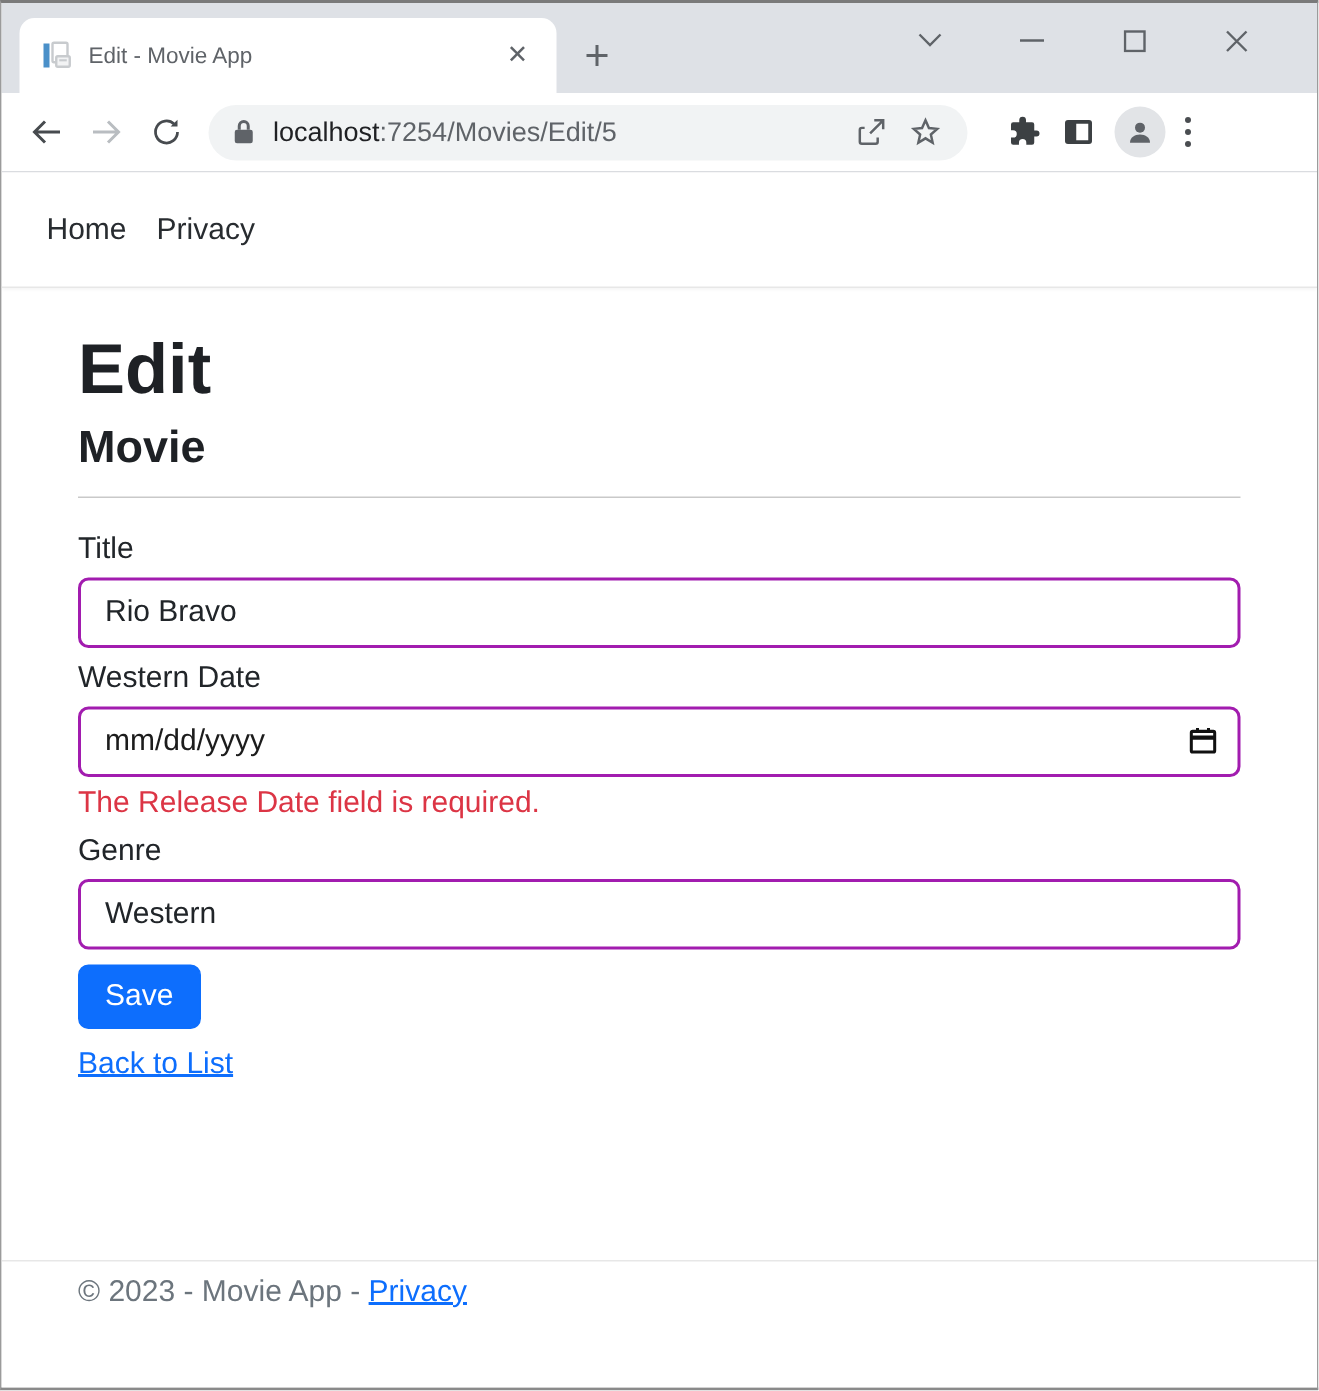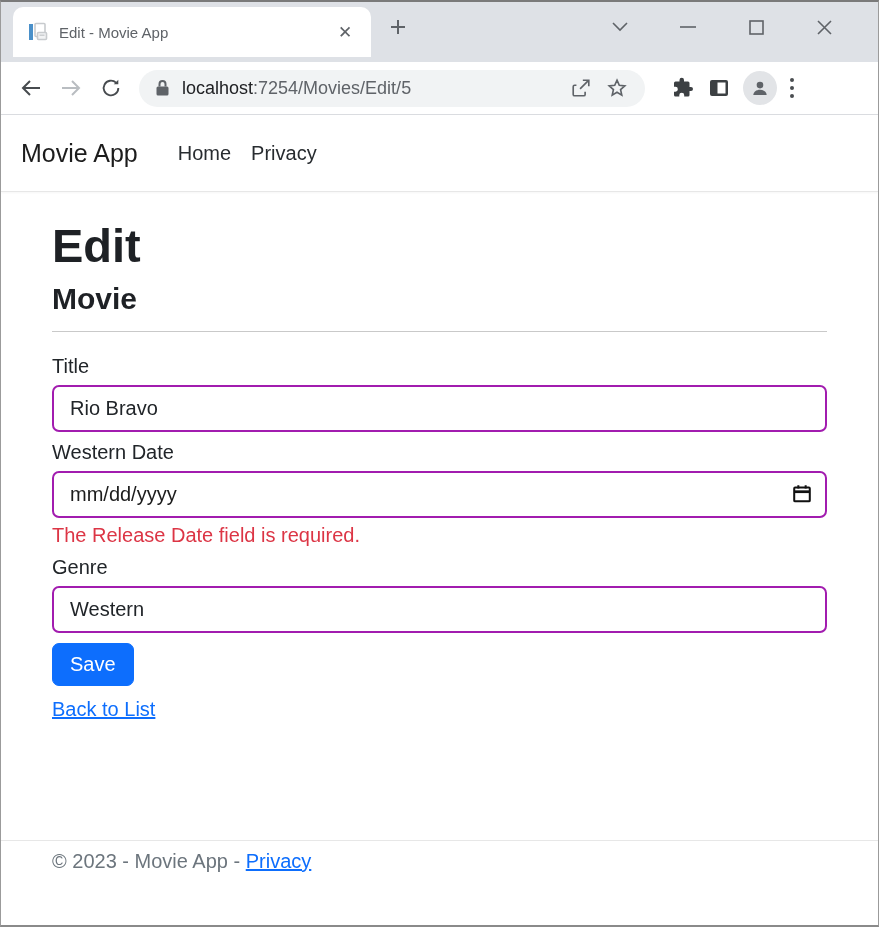--- a/index.html
+++ b/index.html
@@ -11,21 +11,21 @@
     border: 1px solid #9b9b9b;
     border-top: 2px solid #7a7a7a;
     border-bottom: 2px solid #8a8a8a;
     display: flex; flex-direction: column;
     background: #fff; overflow: hidden;
   }
 
   
   .tabstrip {
     height: 60px; background:#dee1e6; flex: 0 0 auto;
-    display:flex; align-items:center;
+    display:flex; align-items:flex-end;
   }
   .tab {
     margin-left: 12px; width: 358px; height: 50px;
     background:#fff; border-radius: 10px 10px 0 0;
     display:flex; align-items:center; padding: 0 14px;
   }
   .tab-title { flex:1; font-size:15px; color:#5f6368; margin-left:10px; white-space:nowrap; overflow:hidden; }
   .tab-close { width:24px; height:24px; display:flex; align-items:center; justify-content:center;
     color:#5f6368; font-size:17px; border-radius:50%; cursor:default; }
   .newtab-btn { width:30px; height:30px; margin:0 0 10px 12px; display:flex; align-items:center;
@@ -207,21 +207,20 @@
             <circle cx="3" cy="11" r="2"></circle>
             <circle cx="3" cy="19" r="2"></circle>
         </svg>
       </span>
     </div>
   </div>
 
   <div class="page">
 
     <div class="site-navbar">
-      <a class="brand">Movie App</a>
       <a class="site-link">Home</a>
       <a class="site-link">Privacy</a>
     </div>
 
     <div class="main">
       <h1 class="page-h1">Edit</h1>
       <h4 class="page-h4">Movie</h4>
       <hr class="rule">
 
       <div class="group">

